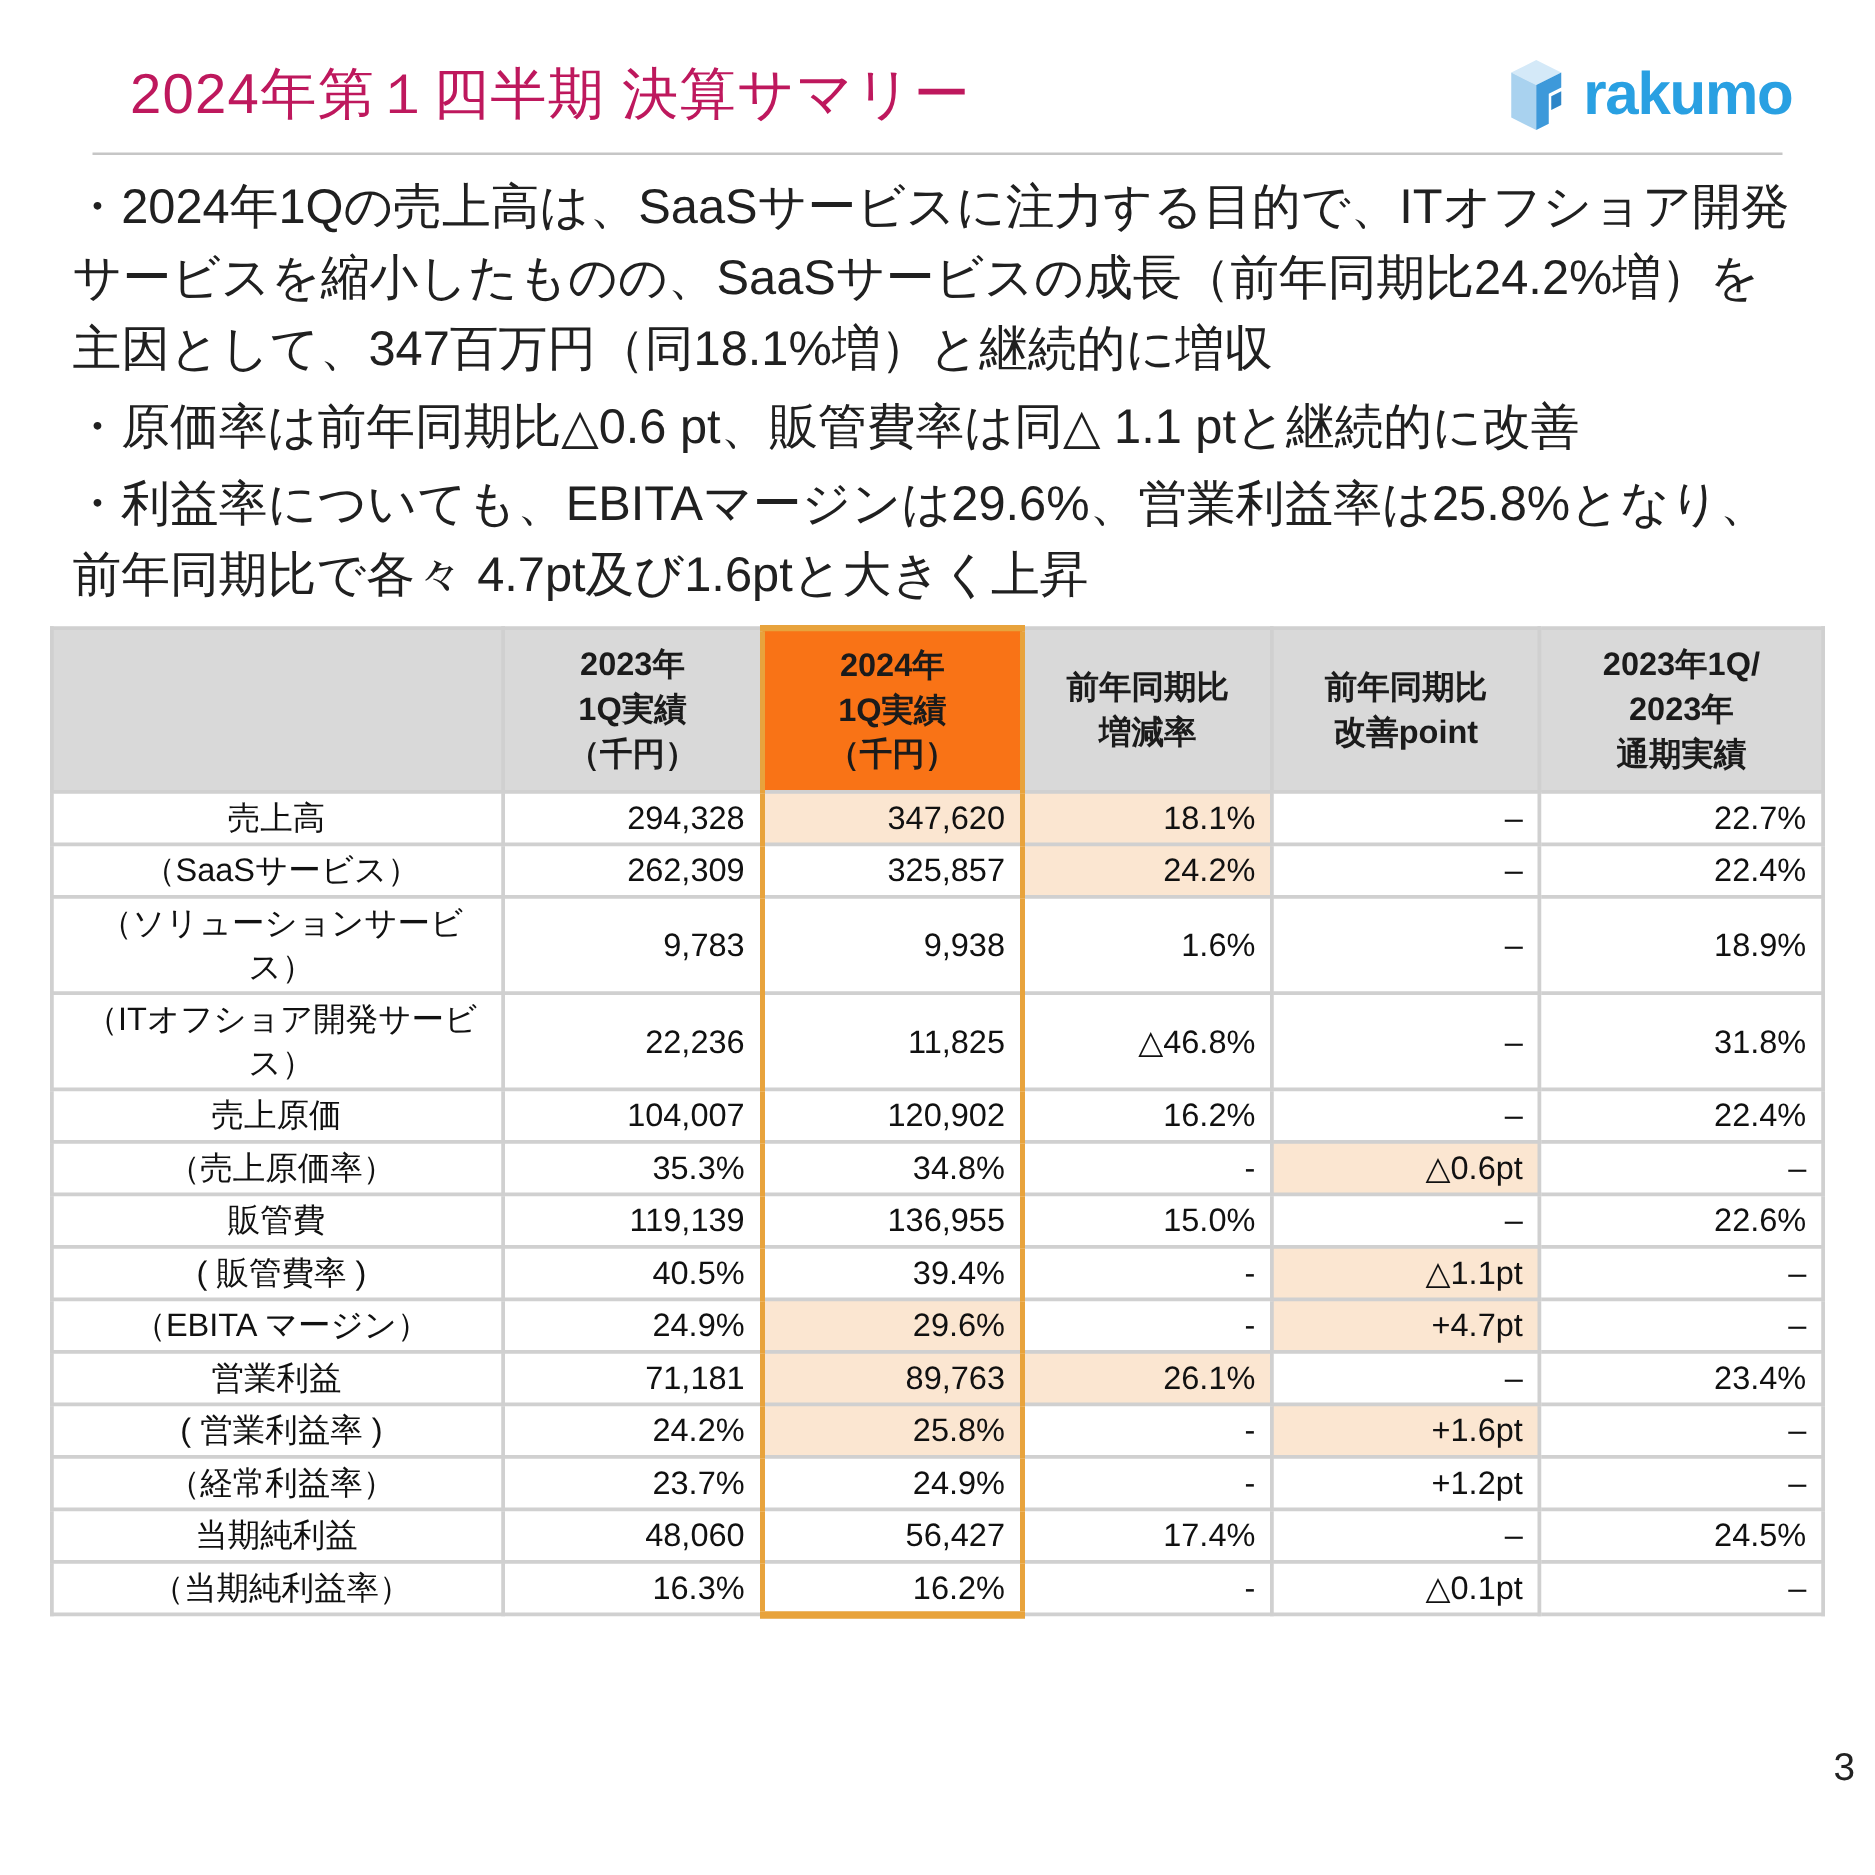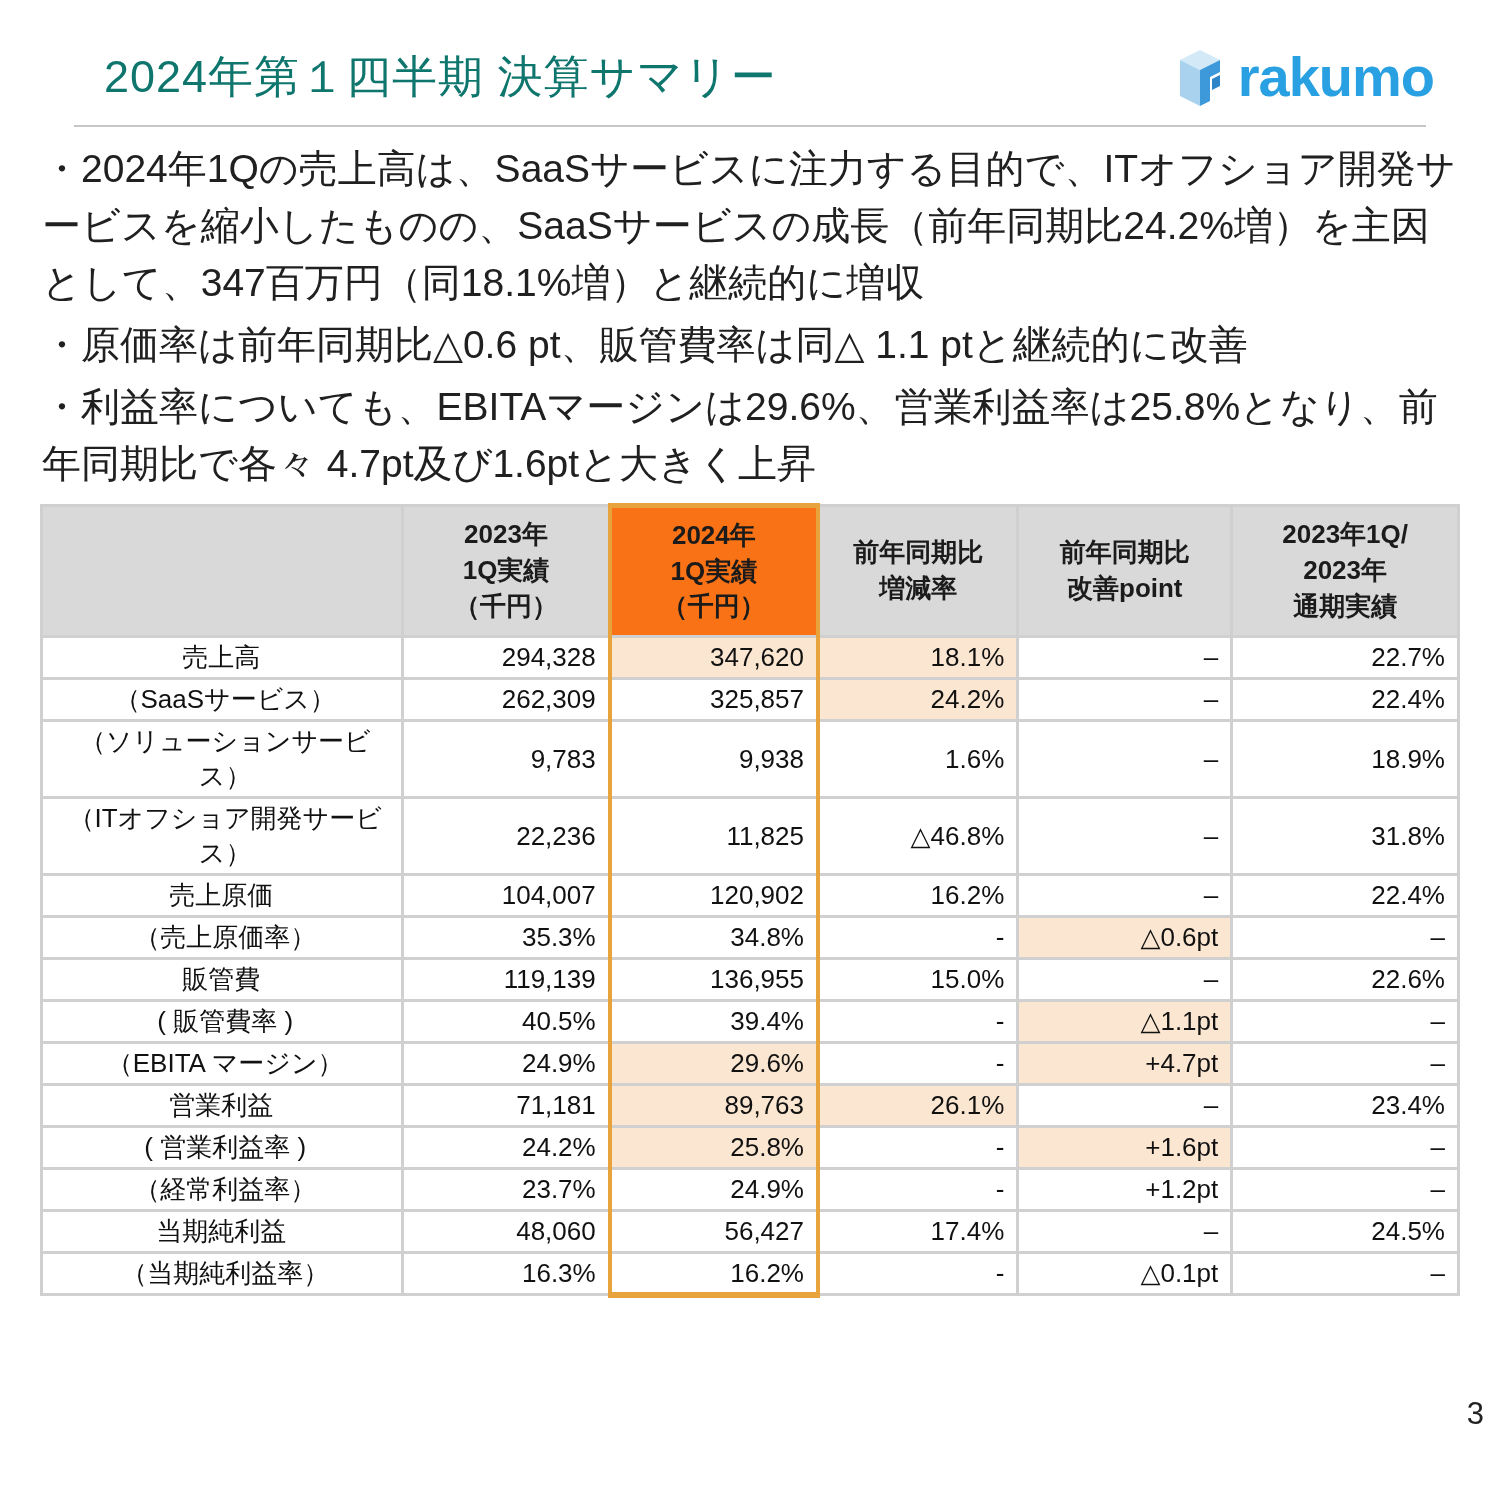--- a/index.html
+++ b/index.html
@@ -18,33 +18,33 @@
     font-family:"Liberation Sans","DejaVu Sans",sans-serif;
     position:relative;
     overflow:hidden;
   }
   .slide{padding:26px 40px 0 40px;position:relative;height:100%;}
   .top-row{
     display:flex;justify-content:space-between;align-items:center;
     padding:18px 26px 0 64px;
   }
   .page-title{
-    font-size:45px;font-weight:500;letter-spacing:1px;color:#0f766e;
+    font-size:45px;font-weight:500;letter-spacing:1px;color:#be185d;
   }
   .brand{display:flex;align-items:center;gap:10px;}
   .brand svg{display:block;}
   .wordmark{
-    font-size:56px;font-weight:700;color:var(--brand);
+    font-size:48px;font-weight:700;color:var(--brand);
     letter-spacing:-1px;
   }
   .divider{border:none;border-top:2px solid #c6c6c6;margin:16px 34px 14px 34px;}
   .bullets{padding:0 2px;}
   .bullets p{
     font-size:39px;line-height:1.46;color:#202020;
-    margin:5px 0;font-weight:400;
+    margin:5px 16px;font-weight:400;
   }
   table{
     width:1420px;table-layout:fixed;border-collapse:collapse;
     margin-top:10px;font-size:26px;
   }
   th,td{border:3px solid var(--grid);}
   th{
     background:var(--header-bg);font-weight:700;text-align:center;
     vertical-align:middle;white-space:pre-line;line-height:1.38;
     padding:10px 4px;font-size:26px;height:108px;

